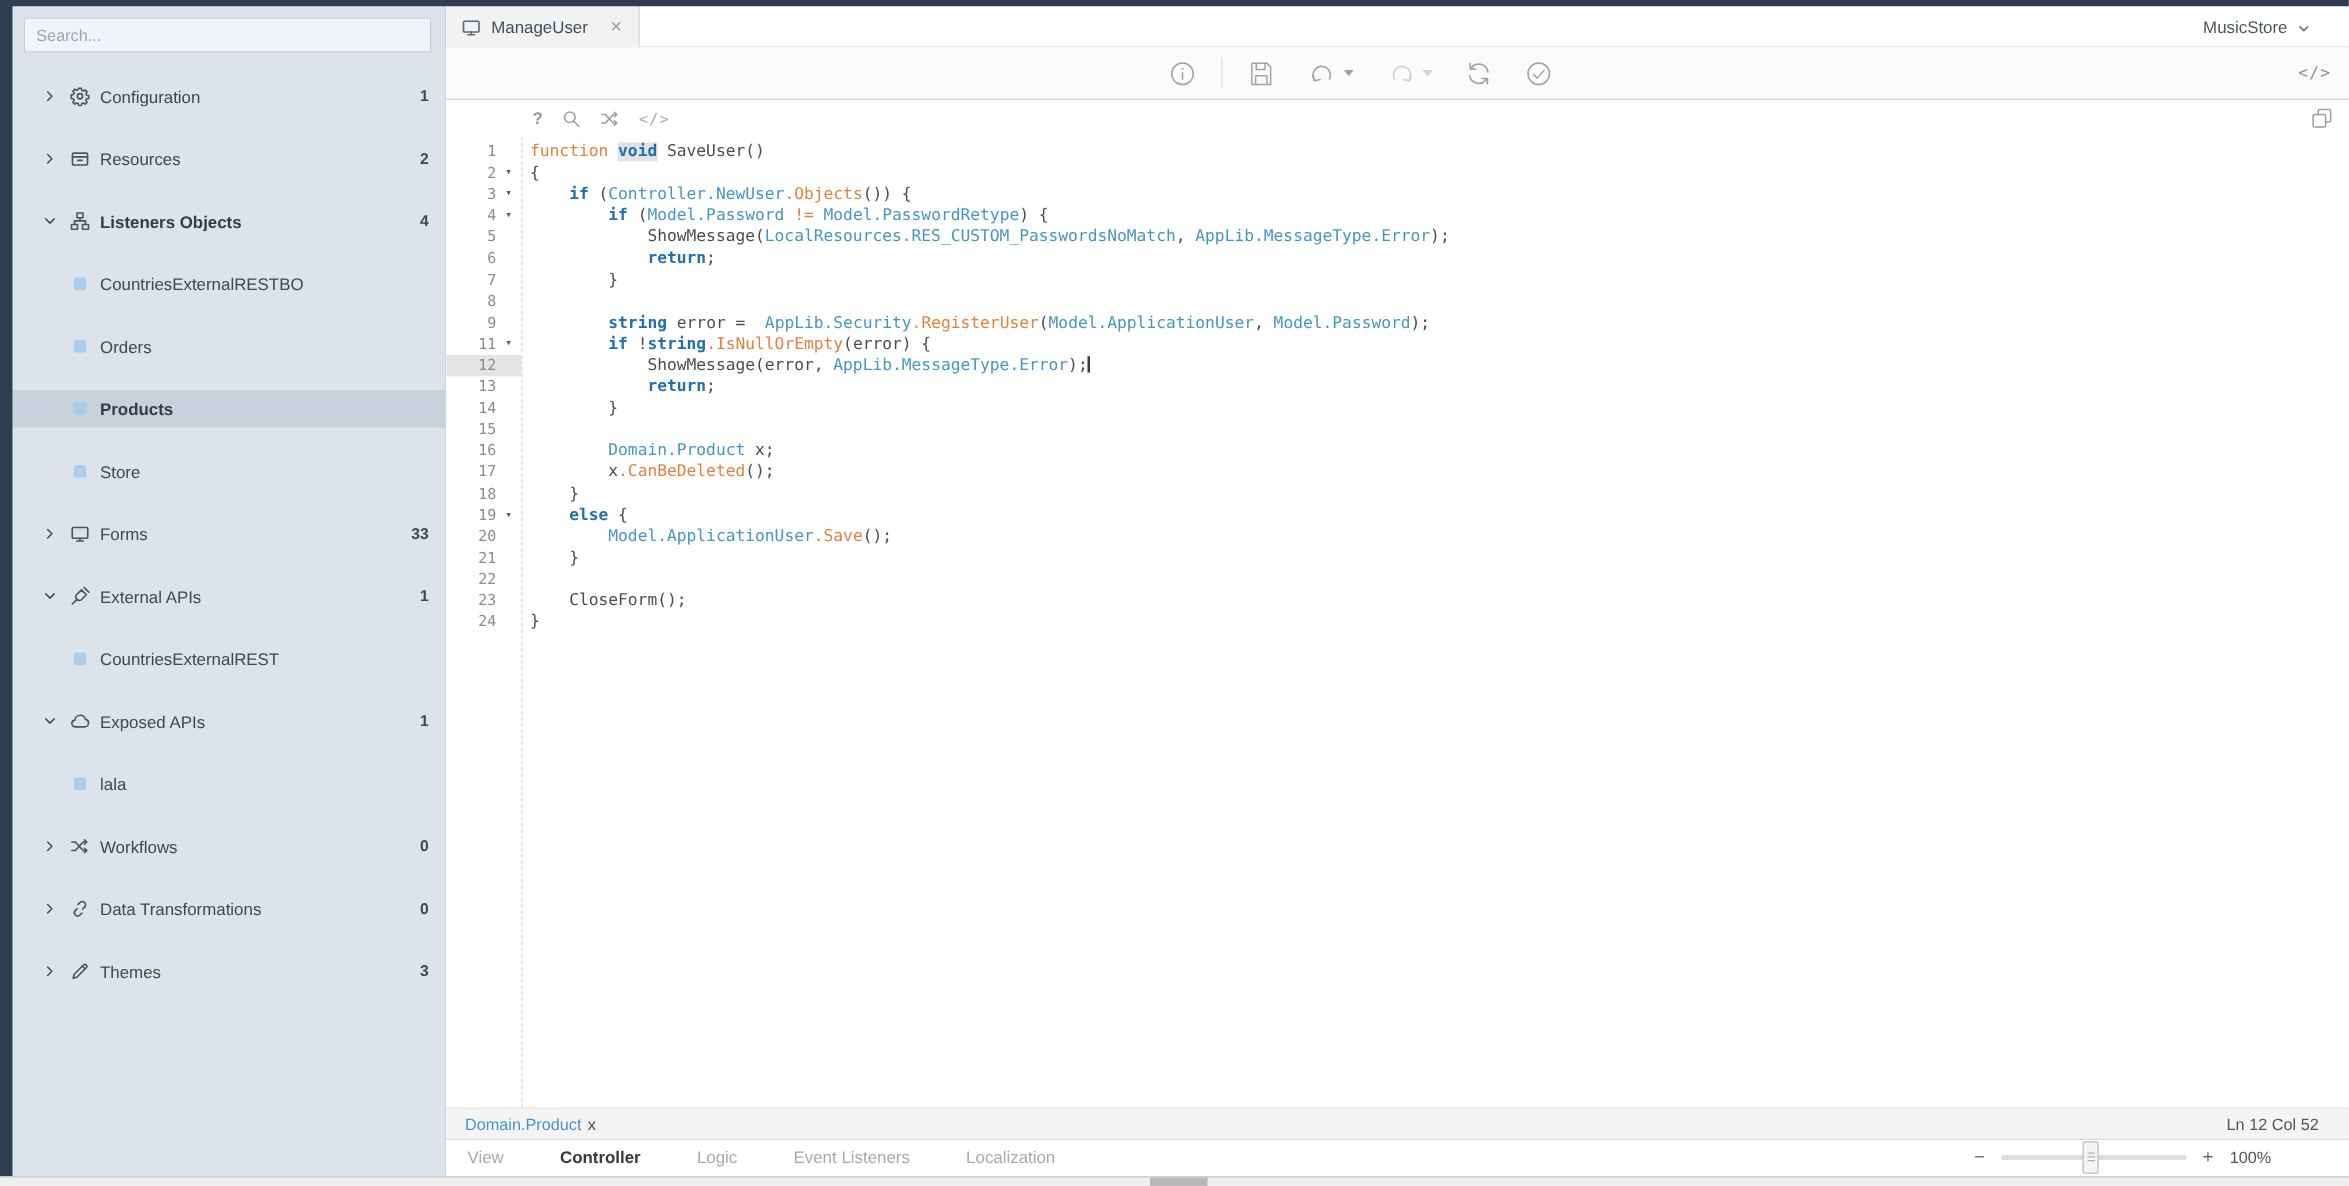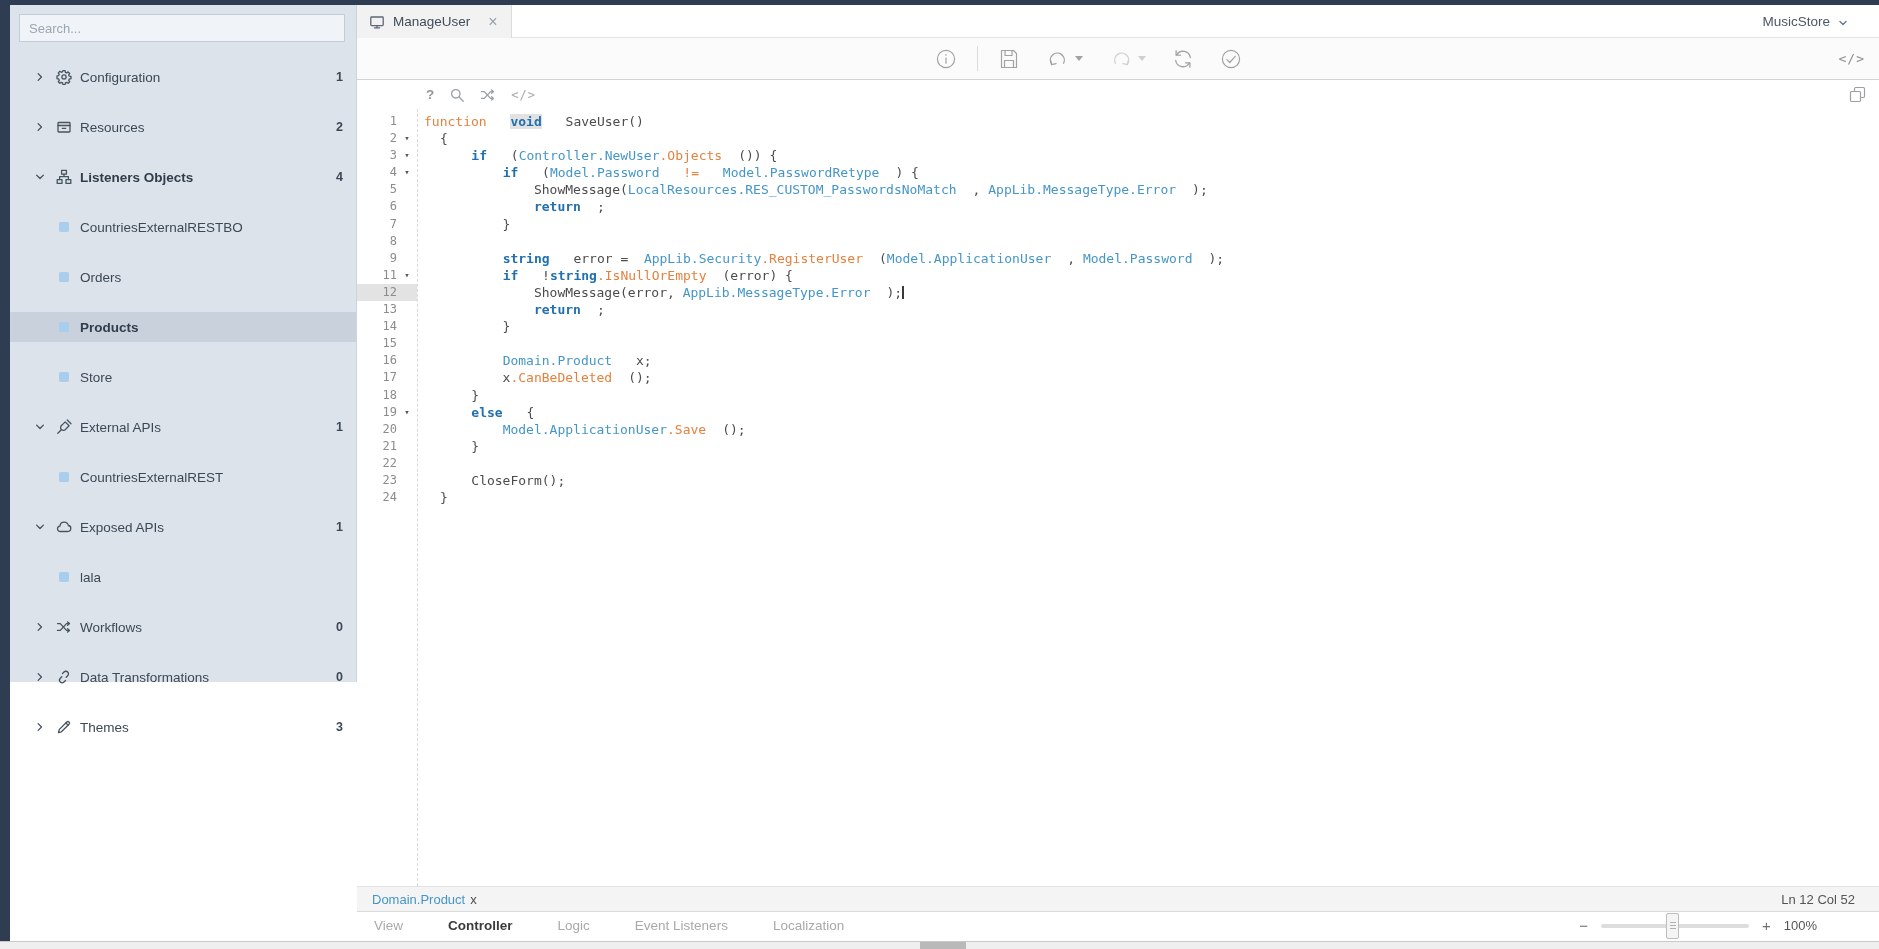--- a/index.html
+++ b/index.html
@@ -3,21 +3,21 @@
 <meta charset="utf-8">
 <style>
   * { box-sizing: border-box; margin: 0; padding: 0; }
   html,body { width:1879px; height:949px; overflow:hidden; background:#fff;
     font-family:"Liberation Sans",sans-serif; }
 
   .rail { position:absolute; left:0; top:0; width:10px; height:942px; background:#2e3d52; z-index:4; }
   .topstrip { position:absolute; left:0; top:0; width:1879px; height:5px; background:#2e3d52; z-index:5; }
 
   
-  .sidebar { position:absolute; left:10px; top:5px; width:347px; height:677px;
+  .sidebar { position:absolute; left:10px; top:5px; width:347px; height:937px;
     background:#dce3ea; border-right:1px solid #ccd4dc; }
   .search-wrap { padding:9px 0 0 9px; }
   .search-wrap input { width:326px; height:28px; border:1px solid #c3cdd7; background:#f0f4f8;
     padding:0 9px; font-size:13px; color:#3f4c5a; font-family:inherit; outline:none; }
   .search-wrap input::placeholder { color:#9aa6b3; }
   .tree { margin-top:10px; }
   .trow { height:30px; display:flex; align-items:center; padding-left:24px;
     font-size:13.5px; color:#3c4856;margin-top:20px; }
   .trow.selected { background:#c8d1dc;justify-content:center; }
   .trow.bold { font-weight:bold; color:#313d4b; }
@@ -58,21 +58,21 @@
   .edheader .restore { position:absolute; right:12px; top:5px; color:#9aa0a6; display:flex; }
 
   .editor { position:relative; height:777px; background:#fff; overflow:hidden; padding-top:4px; }
   .gutterline { position:absolute; left:60px; top:0; bottom:0; border-left:1px dashed #d9d9d9; }
   .cl { display:flex; height:17.1px; line-height:17px; font-family:"DejaVu Sans Mono",monospace; }
   .gut { width:60px; display:flex; flex:none; color:#8c8c8c; }
   .cl.active .gut { background:#e3e3e3; }
   .num { width:40px; text-align:right; font-size:12px; }
   .fold { width:20px; font-size:9px; color:#5a5a5a; text-align:center; }
   .ct { white-space:pre; padding-left:7px; font-size:13px; color:#4c4c4c; }
-  .tok-pl { color:#4c4c4c;padding-left:16px; }
+  .tok-pl { color:#4c4c4c; }
   .tok-kw { color:#2170af; font-weight:bold; }
   .tok-kwsel { color:#2170af; font-weight:bold; background:#e2e2e2; }
   .tok-ty { color:#4596c8; }
   .tok-fn { color:#e5813d;margin-top:16px; }
   .cursor { display:inline-block; width:1.5px; height:13px; background:#3a3a3a; vertical-align:-2px; }
 
   .statusbar { position:relative; height:26px; background:#f4f4f4; border-top:1px solid #e3e3e3;
     border-bottom:1px solid #dadada; display:flex; align-items:center; font-size:13px; }
   .ctx { padding-left:15px; display:flex; gap:5px; }
   .ctx .ctype { color:#4596c8; }
@@ -189,20 +189,35 @@
         <span class="ticon">
           <svg width="16" height="16" viewBox="0 0 16 16" fill="none" stroke="currentColor" stroke-width="1.3" stroke-linecap="round" stroke-linejoin="round">
             <rect x="3" y="3" width="10" height="10" rx="2" fill="#a9cdec" stroke="none"></rect>
           </svg>
         </span>
         <span class="tlabel">Store</span>
       </div>
       <div class="trow">
         <span class="chev">
           <svg width="12" height="12" viewBox="0 0 16 16" fill="none" stroke="currentColor" stroke-width="1.7" stroke-linecap="round" stroke-linejoin="round">
+            <path d="M5.5 3.5L10 8l-4.5 4.5"></path>
+          </svg>
+        </span>
+        <span class="ticon">
+          <svg width="16" height="16" viewBox="0 0 16 16" fill="none" stroke="currentColor" stroke-width="1.3" stroke-linecap="round" stroke-linejoin="round">
+            <rect x="1.8" y="3" width="12.4" height="8.6" rx=".8"></rect>
+            <path d="M8 11.6v2.2M5.4 13.8h5.2"></path>
+          </svg>
+        </span>
+        <span class="tlabel">Forms</span>
+        <span class="badge">33</span>
+      </div>
+      <div class="trow">
+        <span class="chev">
+          <svg width="12" height="12" viewBox="0 0 16 16" fill="none" stroke="currentColor" stroke-width="1.7" stroke-linecap="round" stroke-linejoin="round">
             <path d="M3.5 5.5L8 10l4.5-4.5"></path>
           </svg>
         </span>
         <span class="ticon">
           <svg width="16" height="16" viewBox="0 0 16 16" fill="none" stroke="currentColor" stroke-width="1.3" stroke-linecap="round" stroke-linejoin="round">
             <path d="M9.2 2.9l3.9 3.9-3 3a2.9 2.9 0 11-3.9-3.9l3-3z"></path>
             <path d="M11.3 1l1.7 1.7M13.3 3l1.7 1.7M5.3 10.7L1.8 14.2"></path>
           </svg>
         </span>
         <span class="tlabel">External APIs</span>

